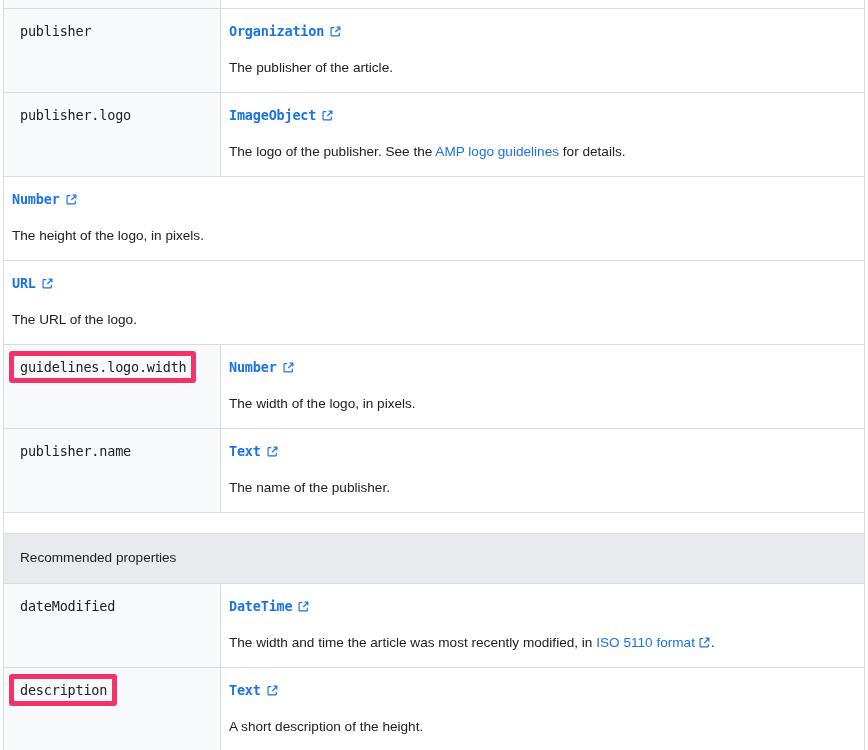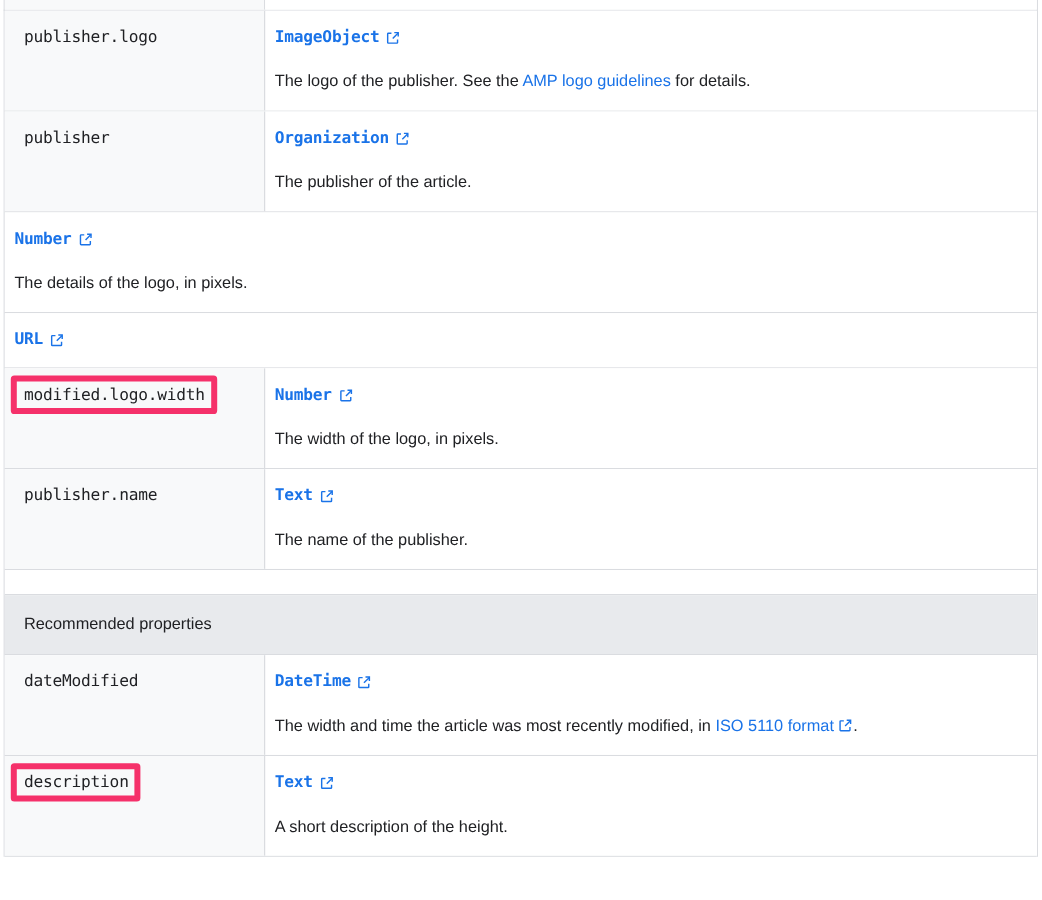--- a/index.html
+++ b/index.html
@@ -148,71 +148,71 @@
 
 <div id="page">
 
   <div class="top-strip">
     <div class="ts-left"></div>
     <div class="ts-right"></div>
   </div>
 
   <div class="table" id="table-root">
       <div class="prop-row">
+        <div class="cell-name"><span class="hl-wrap"><span class="prop-name">publisher</span></span></div>
+        <div class="cell-body"><a class="type-link" href="#">
+            <span>Organization</span>
+            <span class="ext-icon">
+              <svg viewBox="0 0 24 24" aria-hidden="true">
+                <path fill="none" stroke="#1a73e8" stroke-width="2.2" d="M14 4h6v6"></path>
+                <path fill="none" stroke="#1a73e8" stroke-width="2.2" d="M20 4.6 11.6 13"></path>
+                <path fill="none" stroke="#1a73e8" stroke-width="2.2" d="M19 14.5V19.2A1 1 0 0 1 18 20.2H4.8A1 1 0 0 1 3.8 19.2V6A1 1 0 0 1 4.8 5H9.6"></path>
+              </svg>
+            </span>
+          </a><div class="desc"><span>The publisher of the article.</span></div></div>
+      </div>
+      <div class="prop-row">
         <div class="cell-name"><span class="hl-wrap"><span class="prop-name">publisher.logo</span></span></div>
         <div class="cell-body"><a class="type-link" href="#">
             <span>ImageObject</span>
             <span class="ext-icon">
               <svg viewBox="0 0 24 24" aria-hidden="true">
                 <path fill="none" stroke="#1a73e8" stroke-width="2.2" d="M14 4h6v6"></path>
                 <path fill="none" stroke="#1a73e8" stroke-width="2.2" d="M20 4.6 11.6 13"></path>
                 <path fill="none" stroke="#1a73e8" stroke-width="2.2" d="M19 14.5V19.2A1 1 0 0 1 18 20.2H4.8A1 1 0 0 1 3.8 19.2V6A1 1 0 0 1 4.8 5H9.6"></path>
               </svg>
             </span>
           </a><div class="desc"><span>The logo of the publisher. See the </span><span class="inline-link-wrap"><a class="inline-link" href="#">AMP logo guidelines</a></span><span> for details.</span></div></div>
       </div>
       <div class="prop-row">
-        <div class="cell-name"><span class="hl-wrap"><span class="prop-name">publisher</span></span></div>
-        <div class="cell-body"><a class="type-link" href="#">
-            <span>Organization</span>
-            <span class="ext-icon">
-              <svg viewBox="0 0 24 24" aria-hidden="true">
-                <path fill="none" stroke="#1a73e8" stroke-width="2.2" d="M14 4h6v6"></path>
-                <path fill="none" stroke="#1a73e8" stroke-width="2.2" d="M20 4.6 11.6 13"></path>
-                <path fill="none" stroke="#1a73e8" stroke-width="2.2" d="M19 14.5V19.2A1 1 0 0 1 18 20.2H4.8A1 1 0 0 1 3.8 19.2V6A1 1 0 0 1 4.8 5H9.6"></path>
-              </svg>
-            </span>
-          </a><div class="desc"><span>The publisher of the article.</span></div></div>
-      </div>
-      <div class="prop-row">
         <div class="cell-body"><a class="type-link" href="#">
             <span>Number</span>
             <span class="ext-icon">
               <svg viewBox="0 0 24 24" aria-hidden="true">
                 <path fill="none" stroke="#1a73e8" stroke-width="2.2" d="M14 4h6v6"></path>
                 <path fill="none" stroke="#1a73e8" stroke-width="2.2" d="M20 4.6 11.6 13"></path>
                 <path fill="none" stroke="#1a73e8" stroke-width="2.2" d="M19 14.5V19.2A1 1 0 0 1 18 20.2H4.8A1 1 0 0 1 3.8 19.2V6A1 1 0 0 1 4.8 5H9.6"></path>
               </svg>
             </span>
-          </a><div class="desc"><span>The details of the logo, in pixels.</span></div></div>
+          </a><div class="desc"><span>The height of the logo, in pixels.</span></div></div>
       </div>
       <div class="prop-row">
         <div class="cell-body"><a class="type-link" href="#">
             <span>URL</span>
             <span class="ext-icon">
               <svg viewBox="0 0 24 24" aria-hidden="true">
                 <path fill="none" stroke="#1a73e8" stroke-width="2.2" d="M14 4h6v6"></path>
                 <path fill="none" stroke="#1a73e8" stroke-width="2.2" d="M20 4.6 11.6 13"></path>
                 <path fill="none" stroke="#1a73e8" stroke-width="2.2" d="M19 14.5V19.2A1 1 0 0 1 18 20.2H4.8A1 1 0 0 1 3.8 19.2V6A1 1 0 0 1 4.8 5H9.6"></path>
               </svg>
             </span>
-          </a></div>
-      </div>
-      <div class="prop-row">
-        <div class="cell-name"><span class="hl-wrap"><span class="prop-name">modified.logo.width</span><span class="hl-box" style="inset: -7px -10px -7px -11px;"></span></span></div>
+          </a><div class="desc"><span>The URL of the logo.</span></div></div>
+      </div>
+      <div class="prop-row">
+        <div class="cell-name"><span class="hl-wrap"><span class="prop-name">guidelines.logo.width</span><span class="hl-box" style="inset: -7px -10px -7px -11px;"></span></span></div>
         <div class="cell-body"><a class="type-link" href="#">
             <span>Number</span>
             <span class="ext-icon">
               <svg viewBox="0 0 24 24" aria-hidden="true">
                 <path fill="none" stroke="#1a73e8" stroke-width="2.2" d="M14 4h6v6"></path>
                 <path fill="none" stroke="#1a73e8" stroke-width="2.2" d="M20 4.6 11.6 13"></path>
                 <path fill="none" stroke="#1a73e8" stroke-width="2.2" d="M19 14.5V19.2A1 1 0 0 1 18 20.2H4.8A1 1 0 0 1 3.8 19.2V6A1 1 0 0 1 4.8 5H9.6"></path>
               </svg>
             </span>
           </a><div class="desc"><span>The width of the logo, in pixels.</span></div></div>

